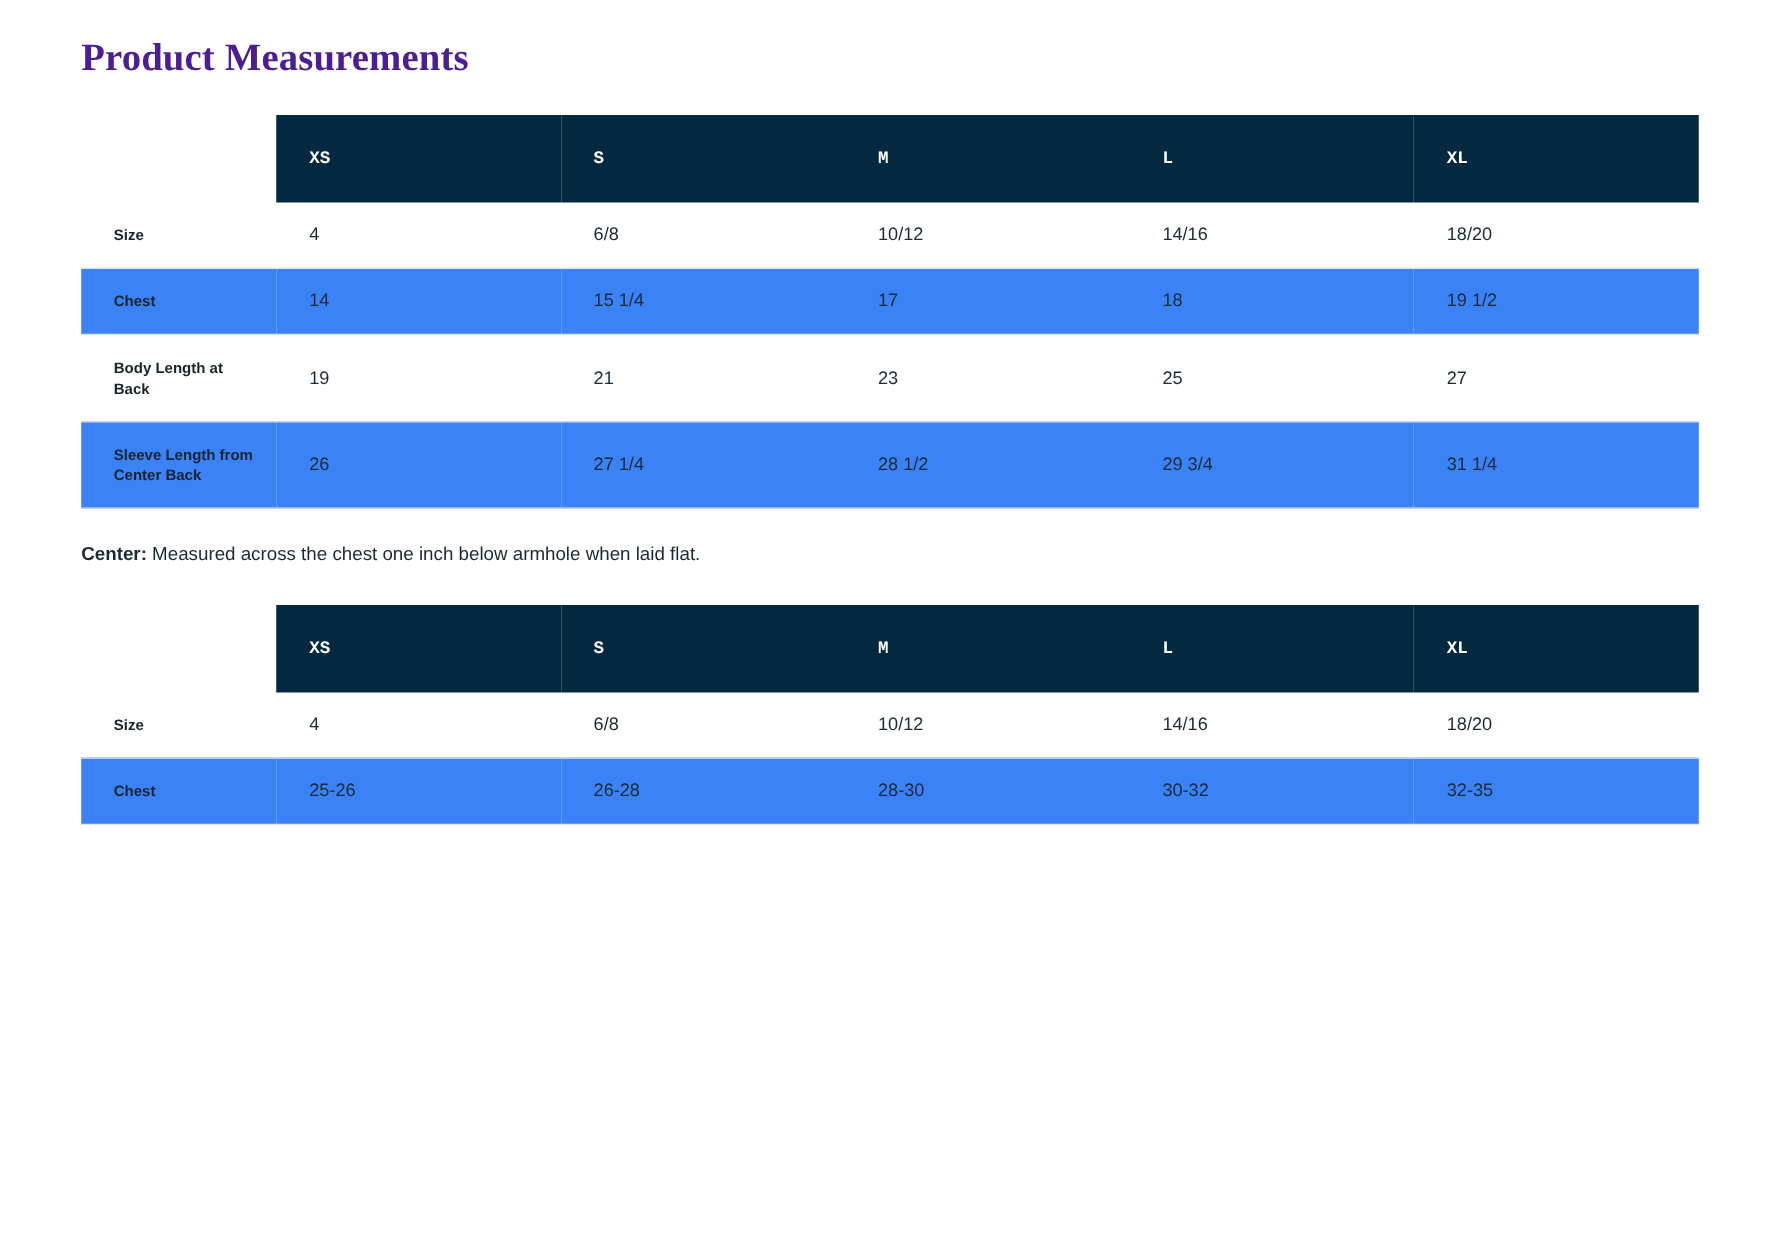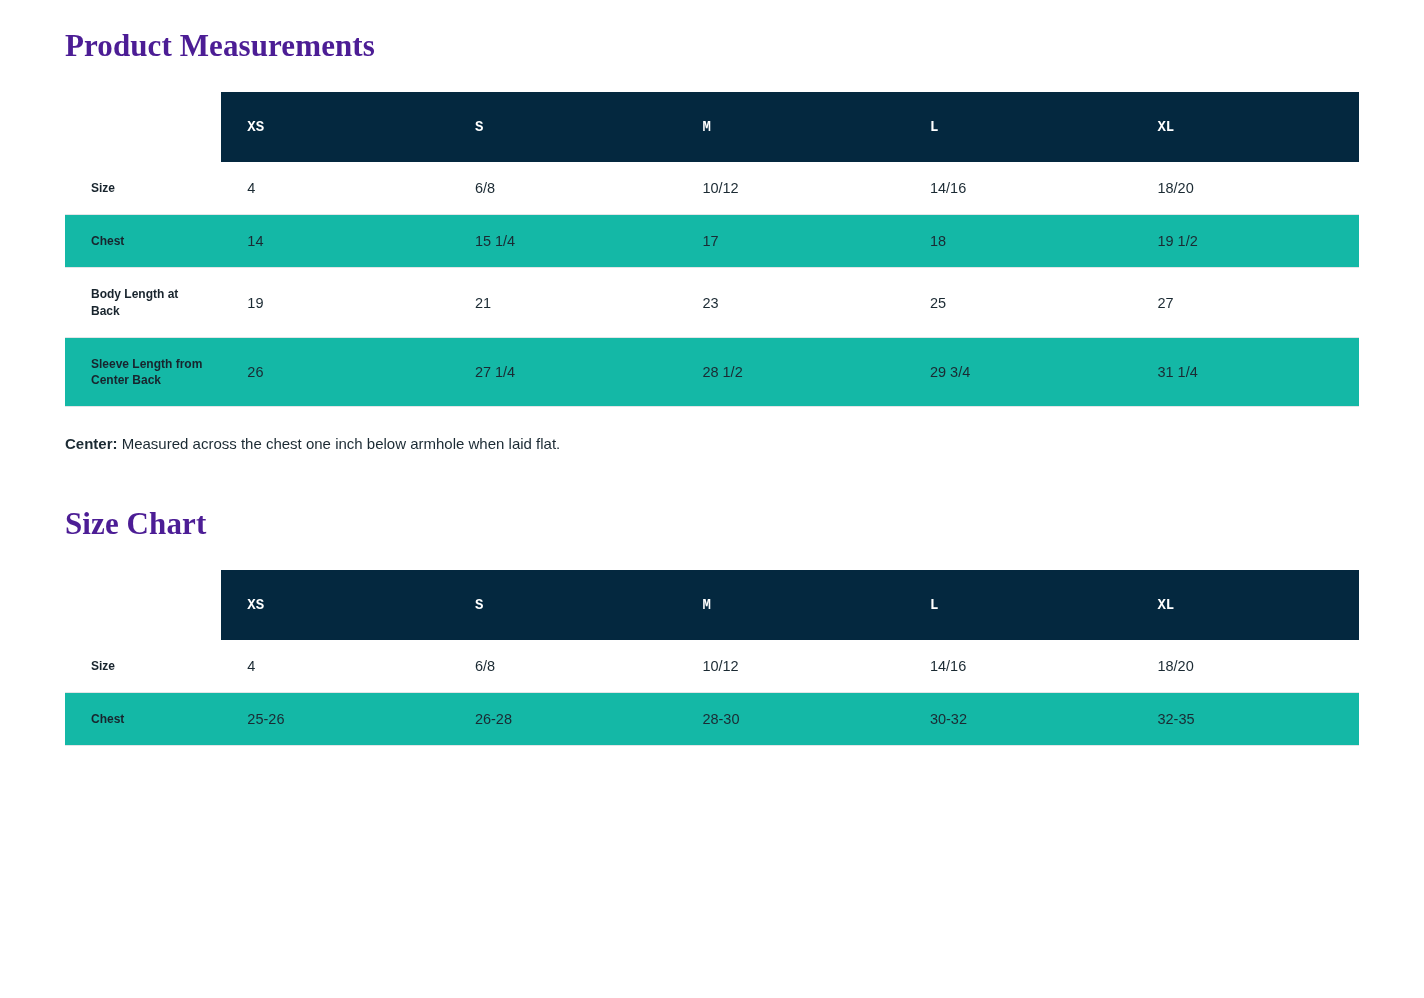--- a/index.html
+++ b/index.html
@@ -67,21 +67,21 @@
     font-size: 14.5px;
     font-weight: 400;
     color: #1b2a33;
     padding: 18px 0 18px 26px;
     vertical-align: middle;
   }
   table.meas tbody tr {
     border-bottom: 1px solid #e2e5e7;
   }
   table.meas tbody tr.alt {
-    background: #14b8a6;
+    background: #3b82f6;
   }
   .notes {
     margin-top: 26px;
   }
   .note {
     font-size: 15px;
     line-height: 1.5;
     color: #1b2a33;
     margin-bottom: 28px;
   }
@@ -152,21 +152,20 @@
       </tr>
     </tbody>
   </table>
 
   <div class="notes">
     <p class="note">
       <b>Center:</b><span> Measured across the chest one inch below armhole when laid flat.</span>
     </p>
   </div>
 
-  <h1 class="section-title second">Size Chart</h1>
 
   <table class="meas">
     <colgroup>
       <col class="labelcol">
       <col class="datacol">
         <col class="datacol">
         <col class="datacol">
         <col class="datacol">
         <col class="datacol">
     </colgroup>

